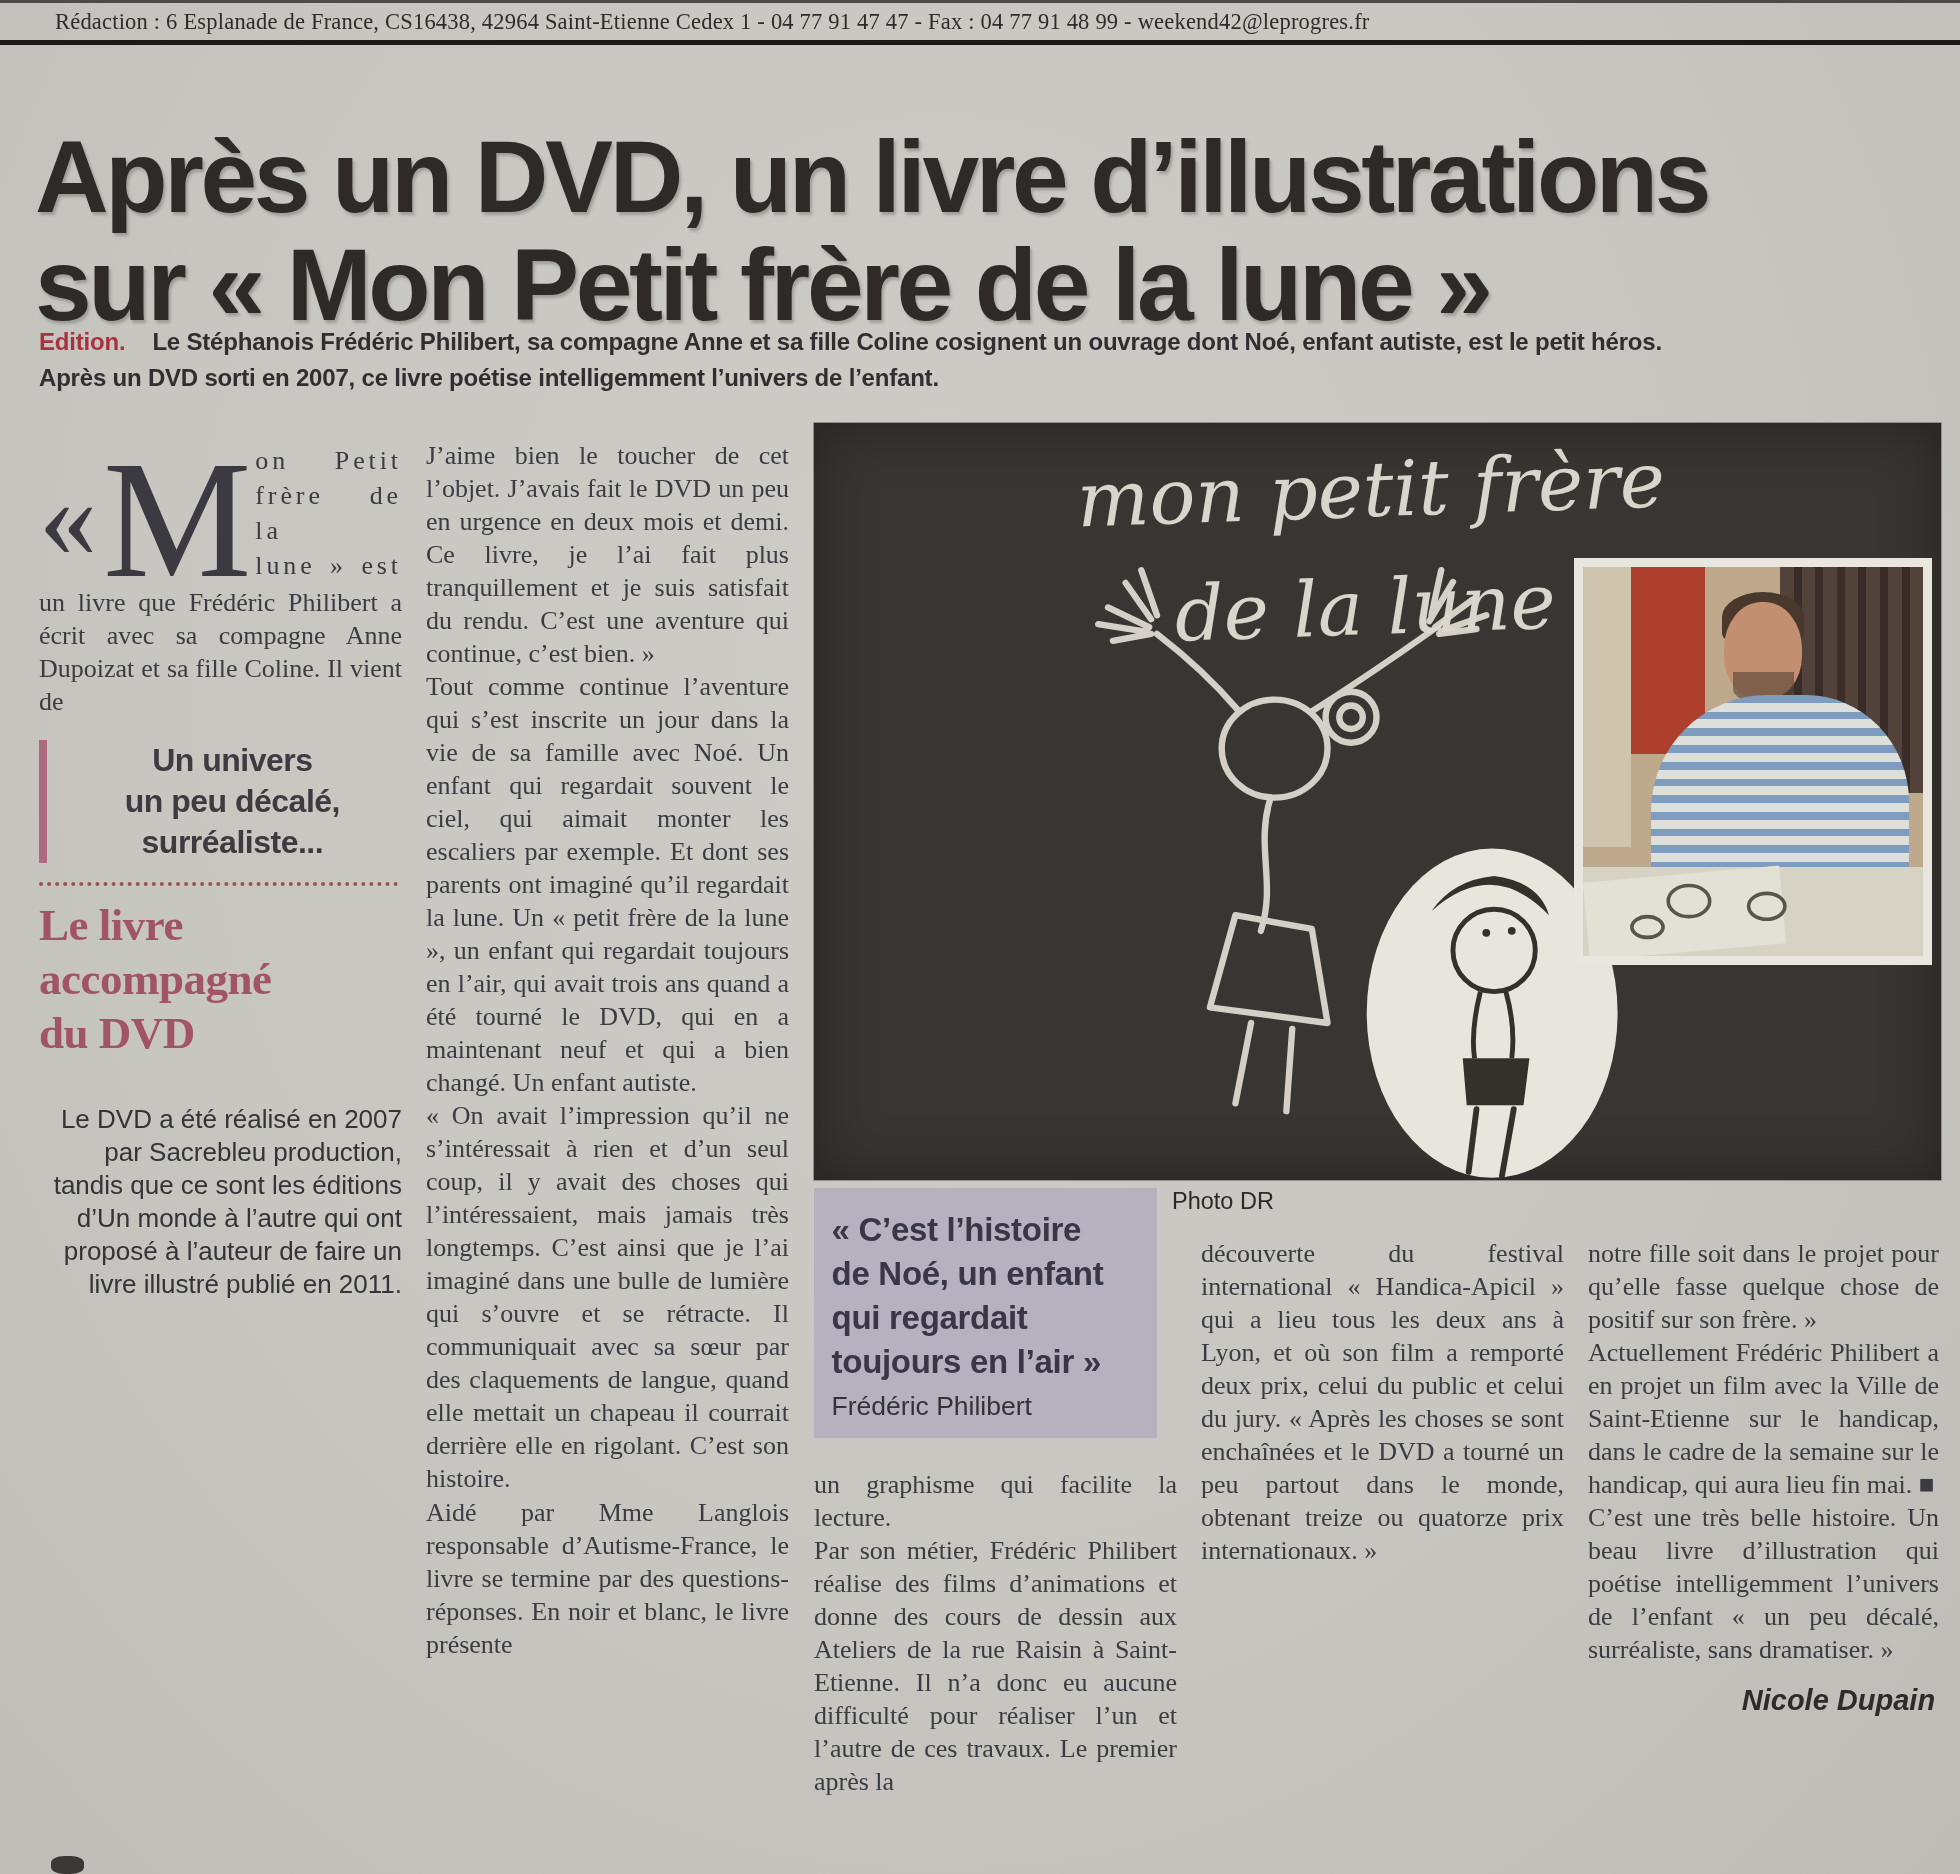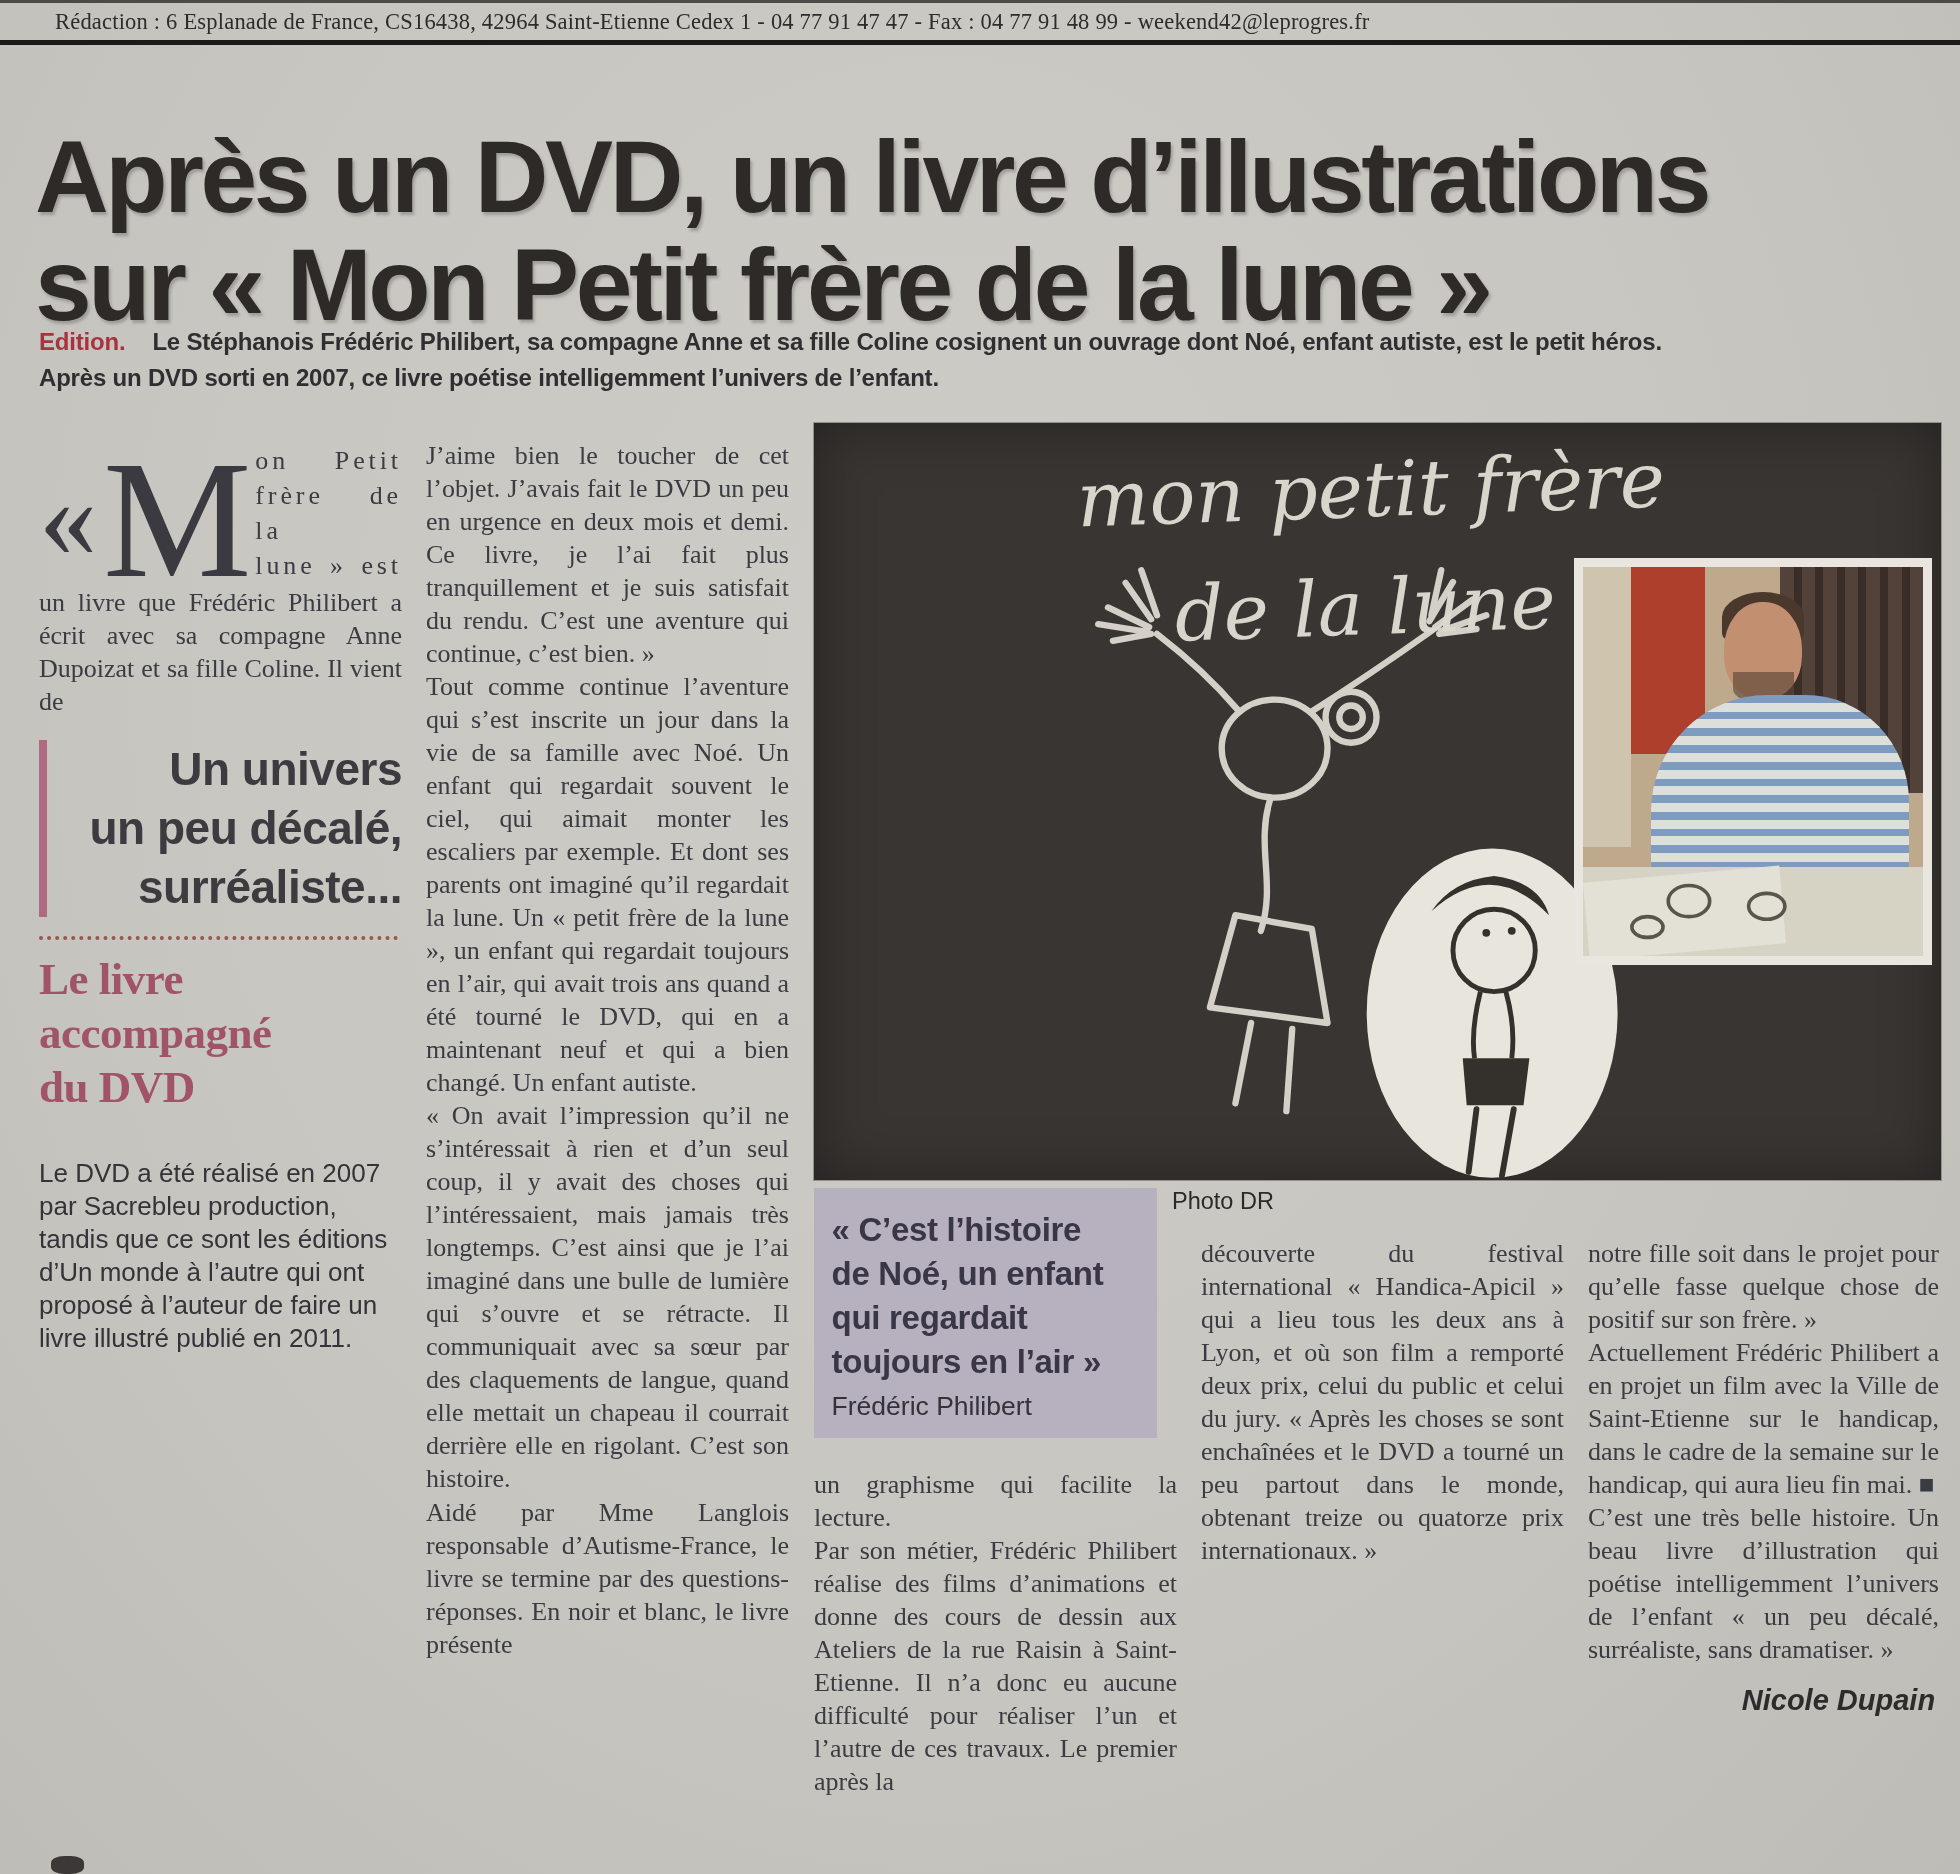--- a/index.html
+++ b/index.html
@@ -28,28 +28,28 @@
   .col3{left:814px;top:1468px;}
   .col4{left:1201px;top:1237px;}
   .col5{left:1588px;top:1237px;width:351px;}
 
   .dropblock{display:flex;align-items:flex-start;}
   .openquote{font-size:116px;line-height:1;color:#3a3a40;margin:19.6px 5.9px 0 0;flex:0 0 auto;}
   .dropcap{font-size:167px;line-height:.8;margin:13.7px 3.9px 0 0;flex:0 0 auto;color:#3a3a40;}
   .droplines{flex:1 1 auto;padding-top:3.9px;}
   .droplines span{display:block;font-size:26px;line-height:35px;letter-spacing:3.9px;text-align:justify;text-align-last:justify;}
   .subhead{margin-top:21.6px;border-left:8.8px solid #ad6a80;padding-left:15.7px;font-family:"Liberation Sans",sans-serif;
-    font-weight:bold;font-size:46px;line-height:1.28;color:#3e3b40;letter-spacing:-0.5px;text-align:right;}
+    font-weight:bold;font-size:32px;line-height:1.28;color:#3e3b40;letter-spacing:-0.5px;text-align:center;}
   .subhead span{display:block;}
   .para-after-sub{margin-top:37px !important;}
   .dotsep{margin:19.6px 0 11.8px;border:none;border-top:4.9px dotted #9c544c;width:99%;}
   .boxheading{font-weight:bold;font-size:45px;line-height:1.2;color:#a15468;letter-spacing:-0.5px;text-align:left;margin-top:3.9px;}
   .boxheading span{display:block;}
   .boxtext{margin-top:43px;font-family:"Liberation Sans",sans-serif;font-size:26px;line-height:33px;
-    color:#333338;text-align:left;}
+    color:#333338;text-align:right;}
 
   .figure{position:absolute;left:814px;top:423px;width:1127px;height:757px;background:#383532;
     box-shadow:0 0 0 1px #91908a, inset 0 0 59px rgba(0,0,0,.35);}
   .chalk{position:absolute;inset:0;}
   .caption{position:absolute;left:1172px;top:1188px;font-family:"Liberation Sans",sans-serif;font-size:23.5px;color:#2c2a28;}
 
   .inset{position:absolute;left:760px;top:135px;width:358px;height:407px;background:#bfa98c;
     border:9.8px solid #e9e6df;box-sizing:border-box;overflow:hidden;}
   .inset *{position:absolute;}
   .in-light{left:0;top:0;width:14%;height:72%;background:#cfc4ae;}

